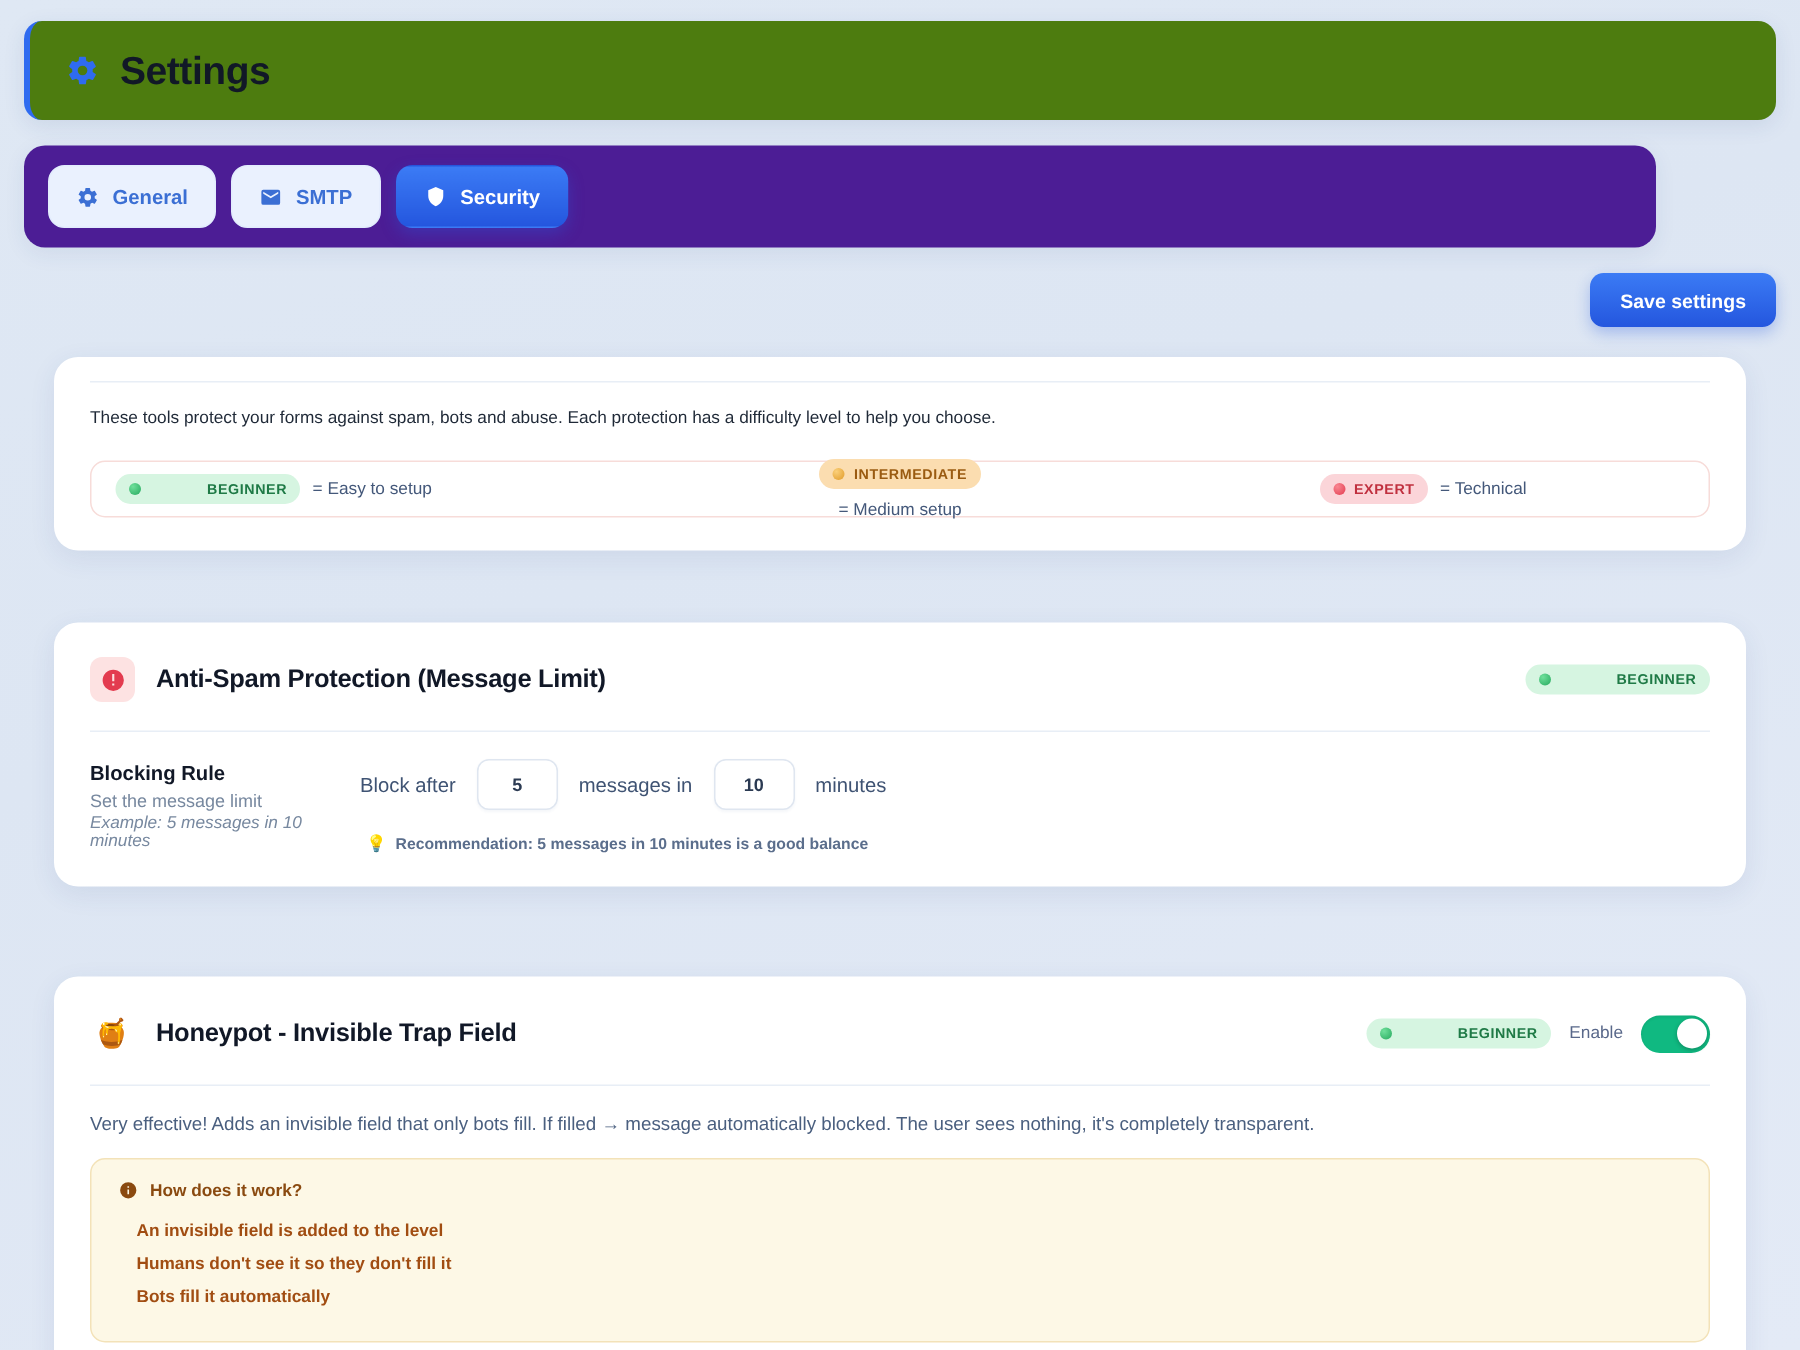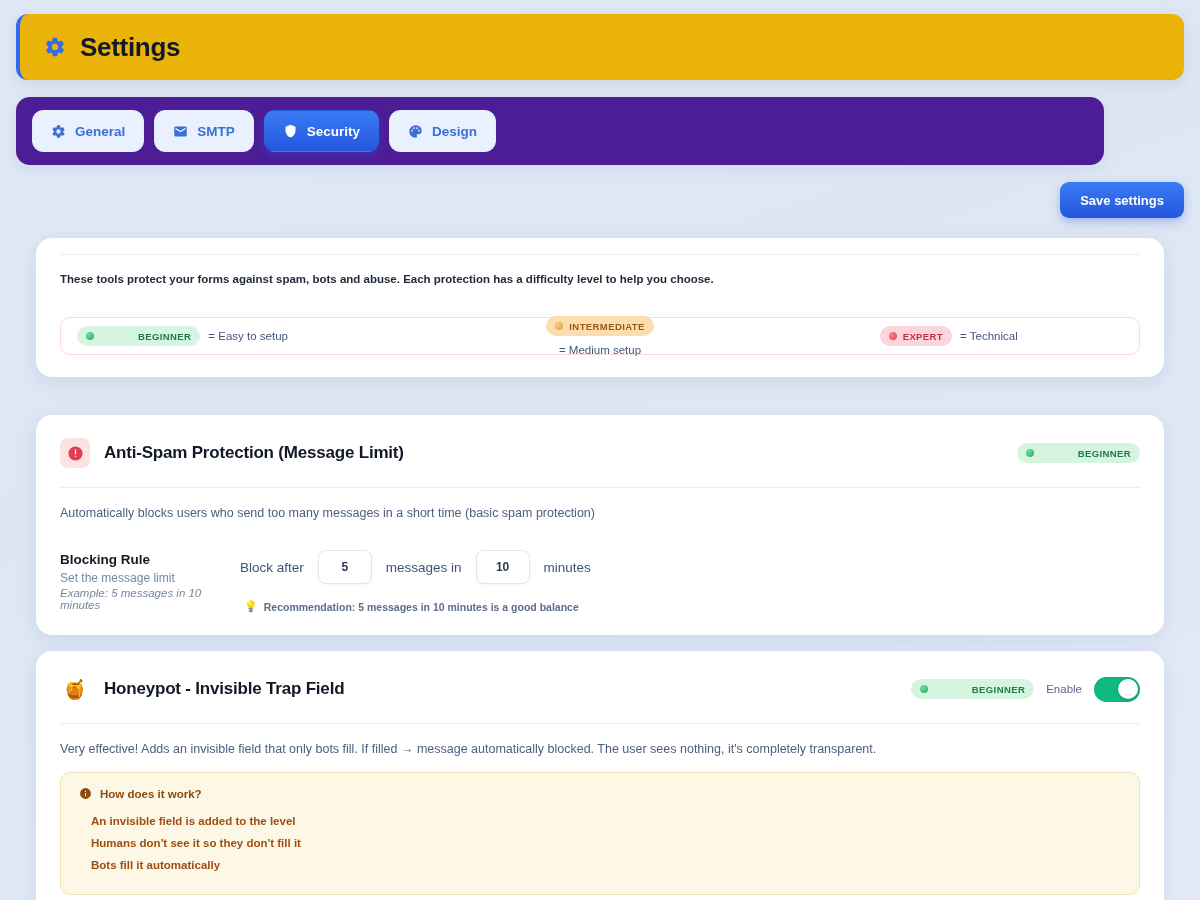--- a/index.html
+++ b/index.html
@@ -24,21 +24,21 @@
     padding: 0;
   }
 
   
   .header {
     position: absolute;
     left: 16px;
     top: 14px;
     width: 1168px;
     height: 66px;
-    background: #eab308;
+    background: #4d7c0f;
     border-radius: 12px;
     border-left: 4px solid #2f6bf0;
     box-shadow: 0 4px 14px rgba(40, 70, 130, 0.10);
     display: flex;
     align-items: center;
     padding-left: 24px;
     gap: 14px;
   }
   .header-gear { width: 22px; height: 22px; display: block; }
   .header-title {
@@ -184,23 +184,23 @@
   .badge.beginner { background: #d6f5e1; color: #1f7a46; gap: 44px; }
   .badge.beginner .dot { background: radial-gradient(circle at 33% 30%, #6fe09b, #27a95f); }
   .badge.intermediate { background: #fbddb0; color: #9a5b11; }
   .badge.intermediate .dot { background: radial-gradient(circle at 33% 30%, #fbd07a, #e09a28); }
   .badge.expert { background: #fbd5d9; color: #c0303f; }
   .badge.expert .dot { background: radial-gradient(circle at 33% 30%, #f98792, #e33b4f); }
 
   
   .fp-desc {
     font-size: 11.5px;
-    font-weight: bold;
+    font-weight: normal;
     color: #1f2937;
-    margin-bottom: 32px;
+    margin-bottom: 22px;
   }
   .legend-box {
     border: 1px solid #f7dcd9;
     border-radius: 10px;
     height: 38px;
     display: flex;
     align-items: center;
     padding: 0 16px;
   }
   .legend-item {
@@ -338,28 +338,20 @@
 
     <div class="tab active">
       <span>
         <svg viewBox="0 0 24 24" fill="currentColor">
           <path d="M12 1 4 4.5v6c0 5 3.4 9.7 8 11 4.6-1.3 8-6 8-11v-6z"></path>
         </svg>
       </span>
       <span>Security</span>
     </div>
 
-    <div class="tab">
-      <span>
-        <svg viewBox="0 0 24 24" fill="currentColor">
-          <path d="M12 2A10 10 0 0 0 2 12a10 10 0 0 0 10 10 2.6 2.6 0 0 0 2.6-2.6c0-.68-.26-1.3-.68-1.76a.65.65 0 0 1 .49-1.08H16A6 6 0 0 0 22 10.5C22 5.8 17.5 2 12 2zM6.5 12A1.5 1.5 0 1 1 8 10.5 1.5 1.5 0 0 1 6.5 12zm3-4A1.5 1.5 0 1 1 11 6.5 1.5 1.5 0 0 1 9.5 8zm5 0A1.5 1.5 0 1 1 16 6.5 1.5 1.5 0 0 1 14.5 8zm3 4A1.5 1.5 0 1 1 19 10.5 1.5 1.5 0 0 1 17.5 12z"></path>
-        </svg>
-      </span>
-      <span>Design</span>
-    </div>
   </div>
 
   <div class="save-row">
     <button class="save-btn">Save settings</button>
   </div>
 
   <div class="card" style="top:238px;">
     <div class="divider"></div>
     <div class="card-body">
       <div class="fp-desc">These tools protect your forms against spam, bots and abuse. Each protection has a difficulty level to help you choose.</div>
@@ -405,21 +397,20 @@
       </div>
       <div class="card-head-right">
         <span class="badge beginner">
           <span class="dot"></span>
           <span>BEGINNER</span>
         </span>
       </div>
     </div>
     <div class="divider"></div>
     <div class="card-body">
-      <div class="as-desc">Automatically blocks users who send too many messages in a short time (basic spam protection)</div>
 
       <div class="rule-row">
         <div class="rule-left">
           <div class="rule-title">Blocking Rule</div>
           <div class="rule-sub">Set the message limit</div>
           <div class="rule-example">Example: 5 messages in 10 minutes</div>
         </div>
         <div class="rule-right">
           <div class="rule-controls">
             <span class="rule-label">Block after</span>

